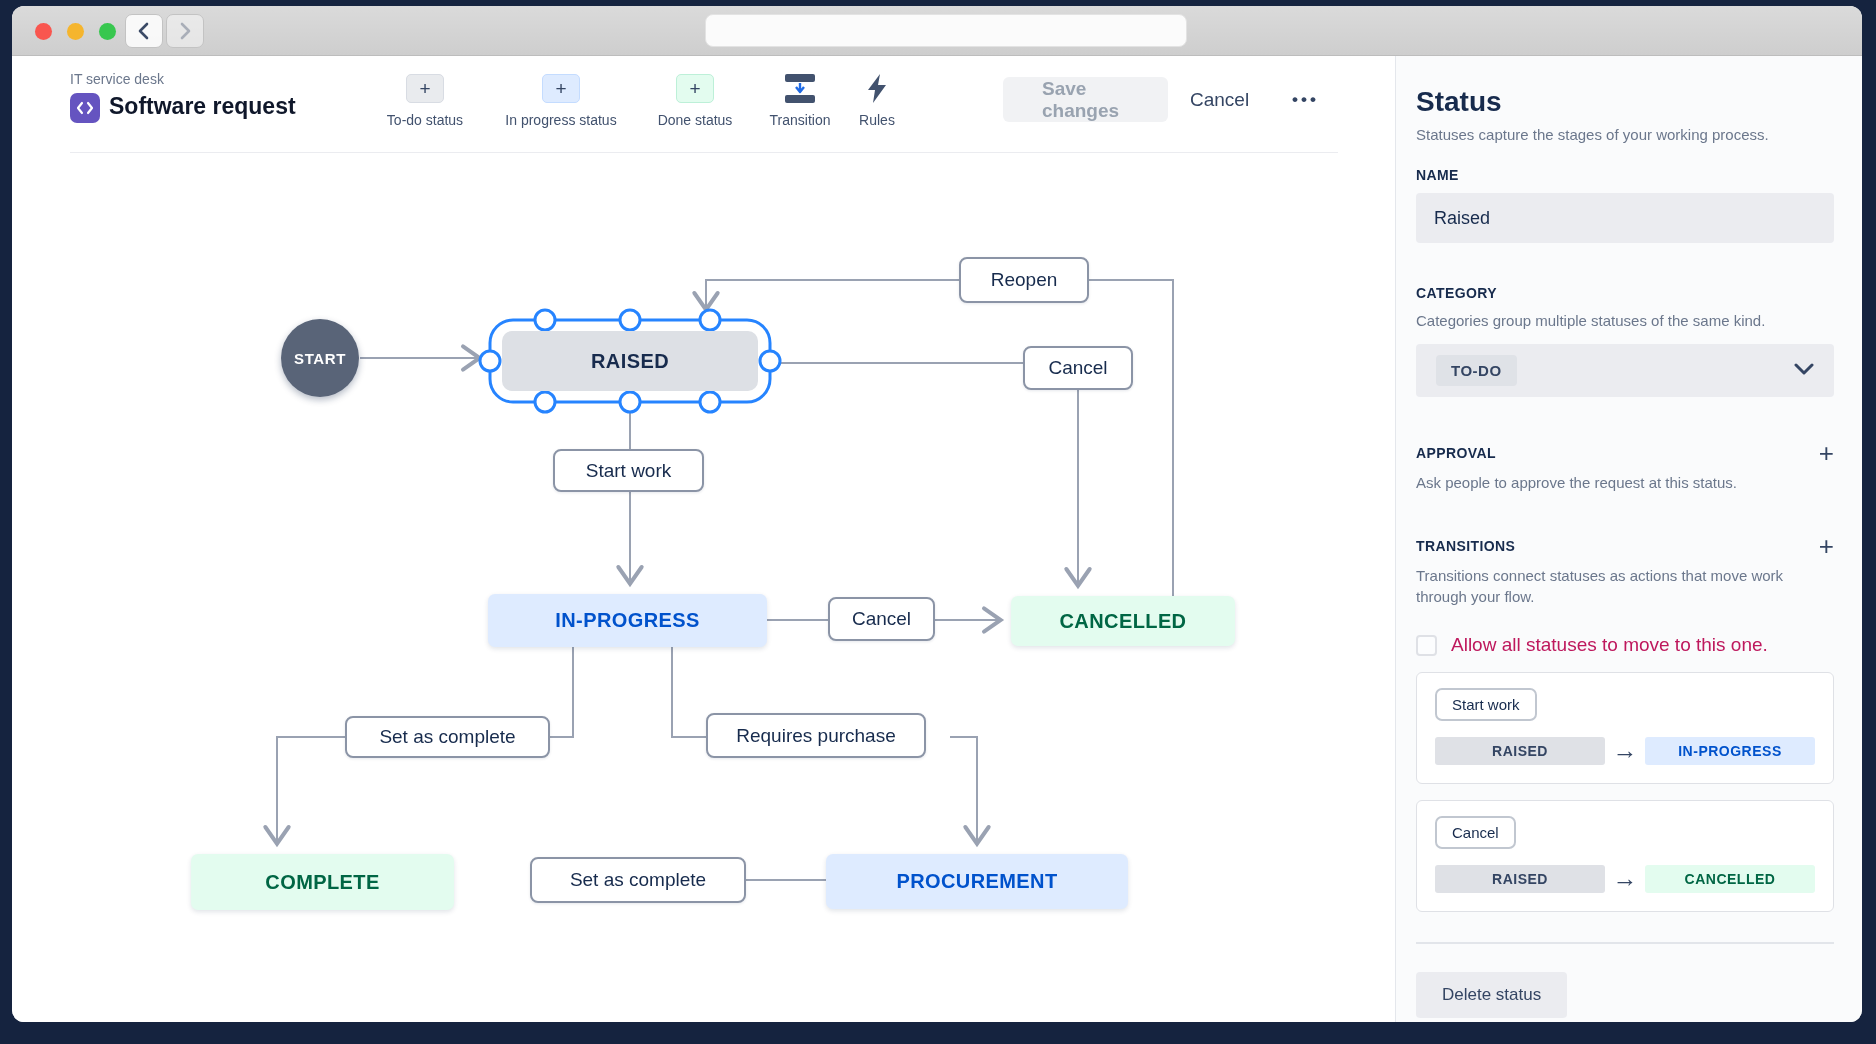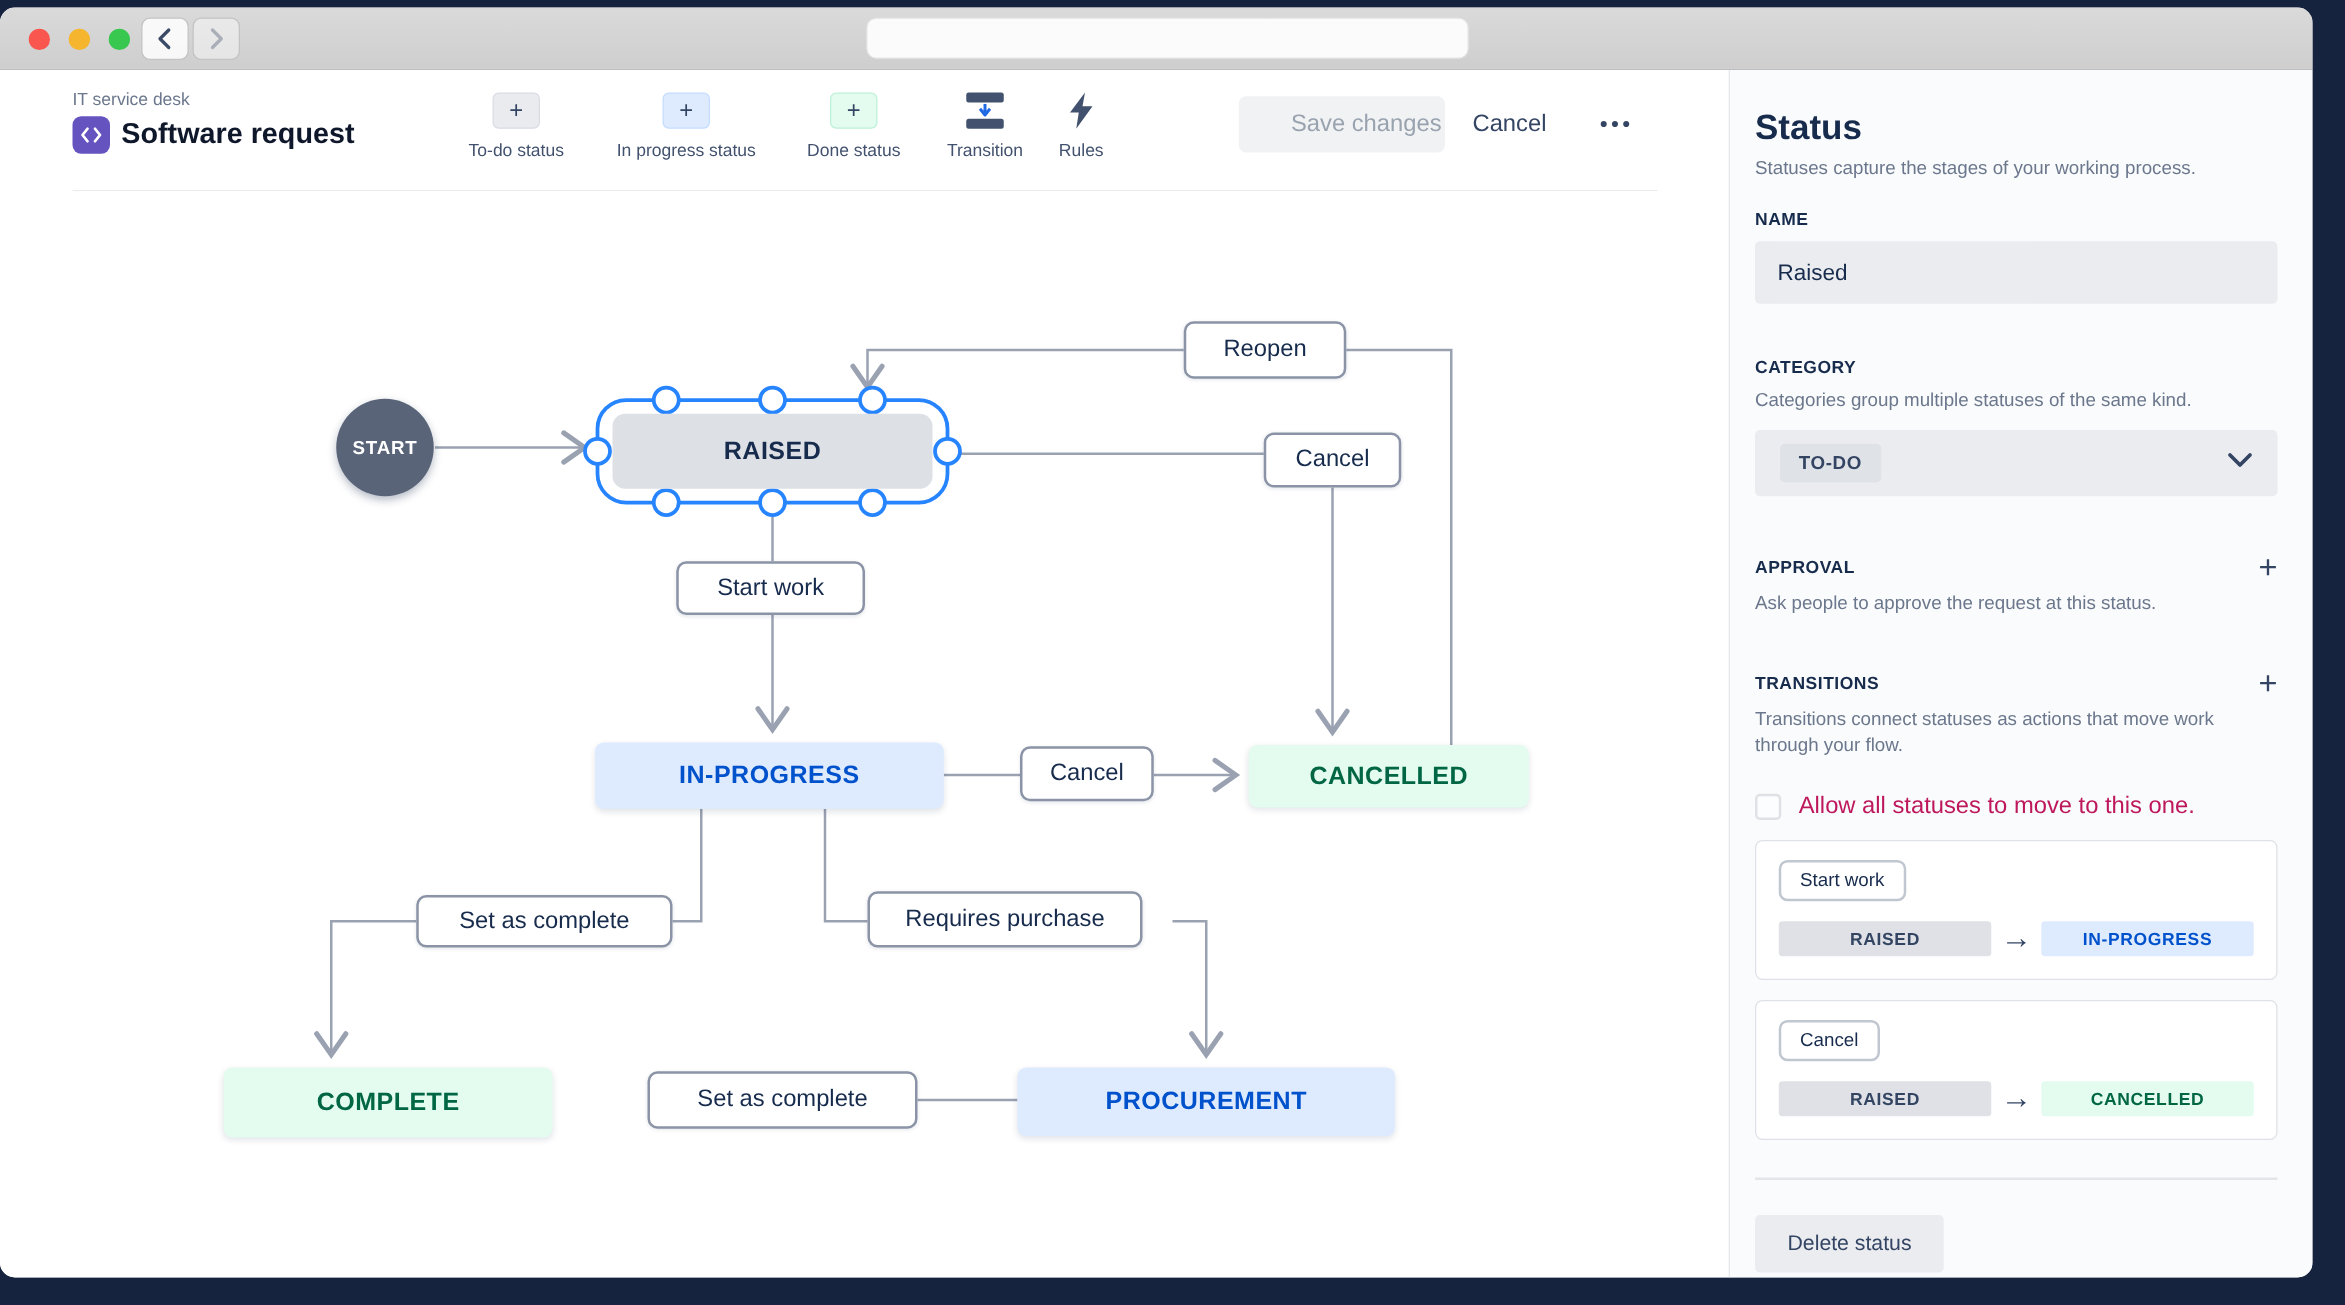--- a/index.html
+++ b/index.html
@@ -1,19 +1,19 @@
 <!DOCTYPE html>
 <html><head>
 <meta charset="utf-8">
 <style>
   * { margin:0; padding:0; box-sizing:border-box; }
   html,body { width:1876px; height:1044px; }
   body { background:#15233f; font-family:"Liberation Sans", sans-serif; position:relative; overflow:hidden; }
 
-  .window { position:absolute; left:0; top:6px; width:1850px; height:1016px;
+  .window { position:absolute; left:12px; top:6px; width:1850px; height:1016px;
             border-radius:12px; background:#fff; overflow:hidden; }
 
   
   .titlebar { position:absolute; left:0; top:0; width:100%; height:50px;
               background:linear-gradient(#dadada,#cecece); border-bottom:1px solid #bdbdbd; }
   .light { position:absolute; top:17px; width:17px; height:17px; border-radius:50%; }
   .light.red{ left:23px; background:#f9564f; } .light.yellow{ left:55px; background:#f5b52e; }
   .light.green{ left:87px; background:#38c74f; }
   .navbtn { position:absolute; top:8px; width:38px; height:34px; border-radius:7px;
             border:1px solid #c3c3c3; display:flex; align-items:center; justify-content:center; }
@@ -34,21 +34,21 @@
             align-items:center; cursor:pointer; }
   .tbitem .lbl { margin-top:9px; font-size:14px; color:#42526e; }
   .plusbtn { width:38px; height:29px; border-radius:5px; display:flex; align-items:center;
              justify-content:center; font-size:19px; color:#344563; }
   .plusbtn.gray { background:#e9ebee; border:1px solid #d8dce3; }
   .plusbtn.blue { background:#deebff; border:1px solid #c4dcff; }
   .plusbtn.green{ background:#e3fcef; border:1px solid #bdf0d8; }
   .transicon { width:34px; height:29px; display:flex; flex-direction:column; align-items:center; justify-content:space-between; }
   .transicon .bar { width:30px; height:8px; border-radius:2px; background:#42526e; }
   .save-btn { position:absolute; left:991px; top:21px; width:165px; height:45px; border-radius:6px;
-              background:#f1f2f4; color:#99a3b0; font-size:19px; font-weight:400;
+              background:#f1f2f4; color:#99a3b0; font-size:19px; font-weight:700;
               display:flex; align-items:center; justify-content:center; cursor:default;padding-left:39px; }
   .cancel-link { position:absolute; left:1178px; top:21px; height:45px; display:flex; align-items:center;
                  font-size:19px; color:#344563; cursor:pointer; }
   .more-dots { position:absolute; left:1280px; top:21px; height:45px; display:flex; align-items:center;
                font-size:17px; letter-spacing:3px; color:#344563; font-weight:bold; cursor:pointer; }
 
   
   .canvas { position:absolute; left:0; top:147px; width:1383px; height:869px; background:#fff; }
   .canvas svg { position:absolute; left:0; top:0; }
 

